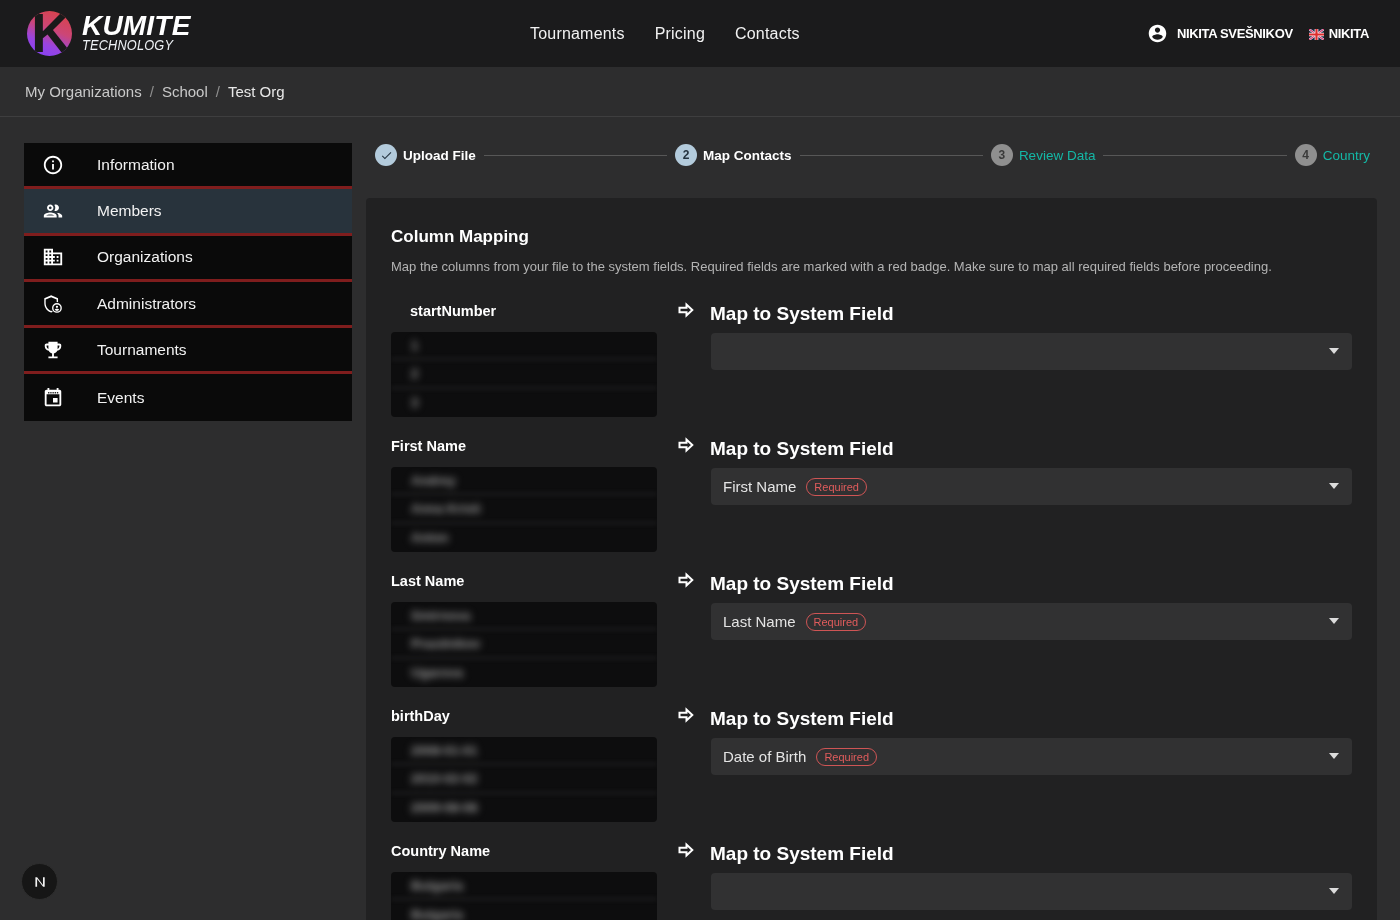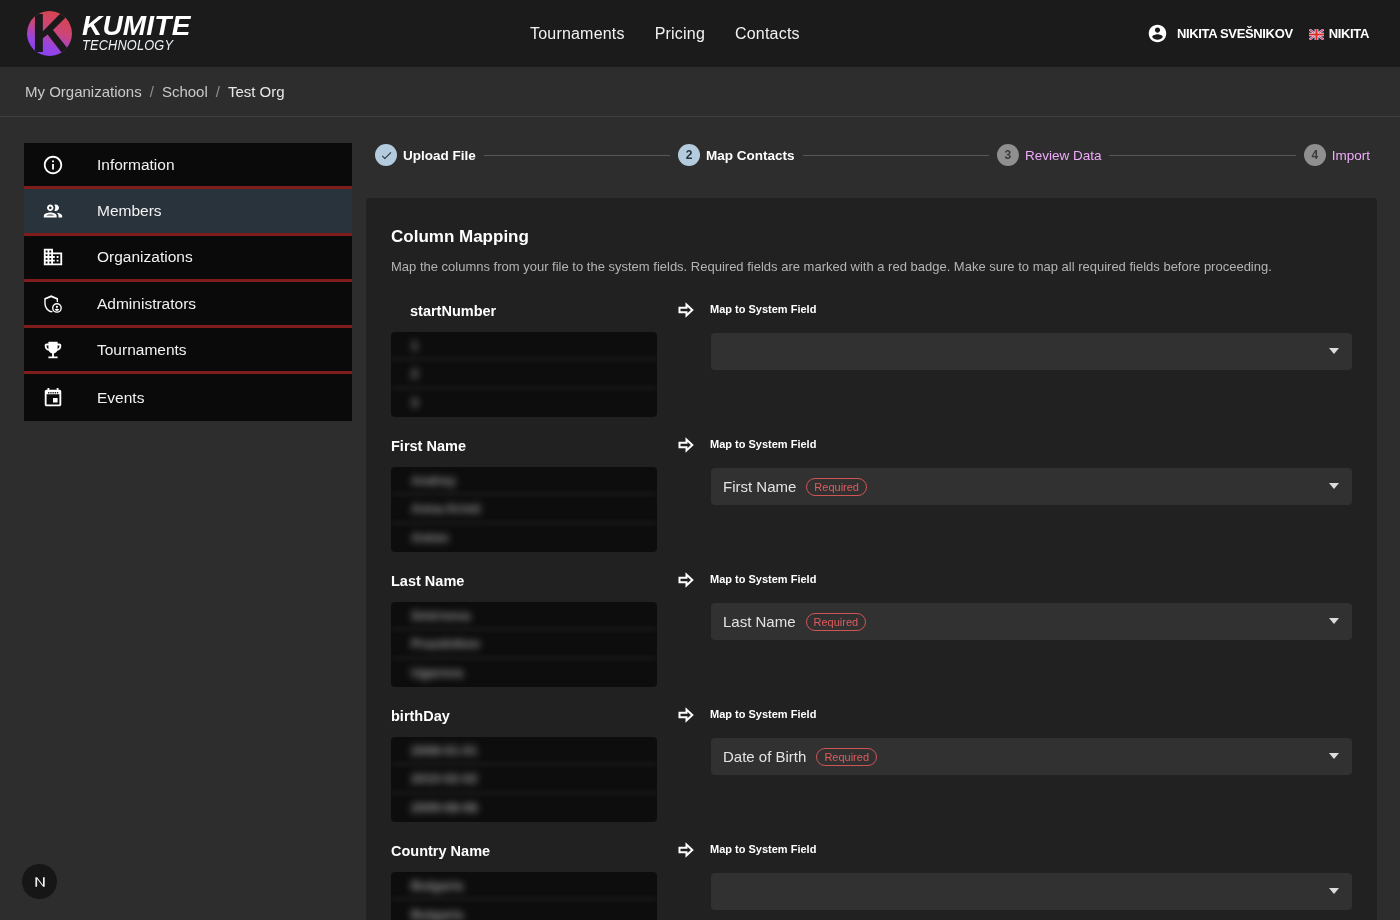--- a/index.html
+++ b/index.html
@@ -29,36 +29,36 @@
 
   
   .main { position:absolute; left:366px; top:144px; width:1011px; }
 
   
   .stepper { display:flex; align-items:center; height:22px; padding:0 7px 0 9px; }
   .step { display:flex; align-items:center; flex:none; }
   .step-circle { width:22px; height:22px; border-radius:50%; background:#b3cbdc; color:#253440; font-size:12px; font-weight:bold; display:flex; align-items:center; justify-content:center; }
   .step-circle.off { background:#8f8f8f; color:#3a3a3a; }
   .step-label { margin-left:6px; font-size:13.5px; font-weight:bold; color:#fff; }
-  .step-label.off { color:#f0abfc; font-weight:normal; }
+  .step-label.off { color:#14b8a6; font-weight:normal; }
   .connector { flex:1; height:1px; background:#575757; margin:0 8px; }
 
   
   .card { position:absolute; left:0; top:54px; width:1011px; height:820px; background:#212122; border-radius:4px; }
   .card-title { position:absolute; left:25px; top:83px; font-size:17px; font-weight:bold; color:#fff; }
   .card-desc { position:absolute; left:25px; top:114px; font-size:13px; color:#b3b3b3; }
 
   .row-label { position:absolute; font-size:14.5px; font-weight:bold; color:#fff; }
   .sample-box { position:absolute; left:25px; width:266px; height:85px; background:#0d0d0e; border-radius:4px; overflow:hidden; }
   .sample-inner { position:absolute; left:0; top:0; width:100%; height:100%; filter:blur(2.2px); }
   .sample-row { height:28.33px; display:flex; align-items:center; padding-left:20px; border-bottom:2px solid #212122; }
   .sample-row:last-child { border-bottom:none; }
   .sample-row span { color:#9b9b9b; font-size:13px; font-weight:bold; filter:blur(3.2px); }
   .arrow { position:absolute; left:311px; width:18px; height:16px; }
-  .maplabel { position:absolute; left:344px; font-size:11px; font-weight:bold; color:#fff; }
+  .maplabel { position:absolute; left:344px; font-size:19px; font-weight:bold; color:#fff; }
   .select { position:absolute; left:345px; width:641px; height:37px; background:#313132; border-radius:4px; display:flex; align-items:center; padding-left:12px; }
   .select .val { color:#e4e4e4; font-size:15px; }
   .badge { margin-left:10px; height:18px; padding:0 7px; display:flex; align-items:center; border:1px solid #cf5555; border-radius:9px; color:#e05c5c; font-size:11px; }
   .caret { position:absolute; right:13px; top:15px; width:0; height:0; border-left:5px solid transparent; border-right:5px solid transparent; border-top:6px solid #dcdcdc; }
 
   
   .nbtn { position:absolute; left:21px; top:863px; width:37px; height:37px; border-radius:50%; background:#161616; border:1px solid #2e2e2e; display:flex; align-items:center; justify-content:center; }
 </style>
 </head>
 <body>
@@ -181,21 +181,21 @@
         <div class="step-label">Map Contacts</div>
       </div>
     <div class="connector"></div>
     <div class="step">
         <div class="step-circle off">3</div>
         <div class="step-label off">Review Data</div>
       </div>
     <div class="connector"></div>
     <div class="step">
         <div class="step-circle off">4</div>
-        <div class="step-label off">Import</div>
+        <div class="step-label off">Country</div>
       </div>
   </div>
 
   <div class="card">
     <div class="card-title" style="top:29px;">Column Mapping</div>
     <div class="card-desc" style="top:61px;">Map the columns from your file to the system fields. Required fields are marked with a red badge. Make sure to map all required fields before proceeding.</div>
 
     <div class="row-label" style="top:105px; left:25px;margin-left:19px;">startNumber</div>
     <div class="sample-box" style="top:134px;">
         <div class="sample-inner">

